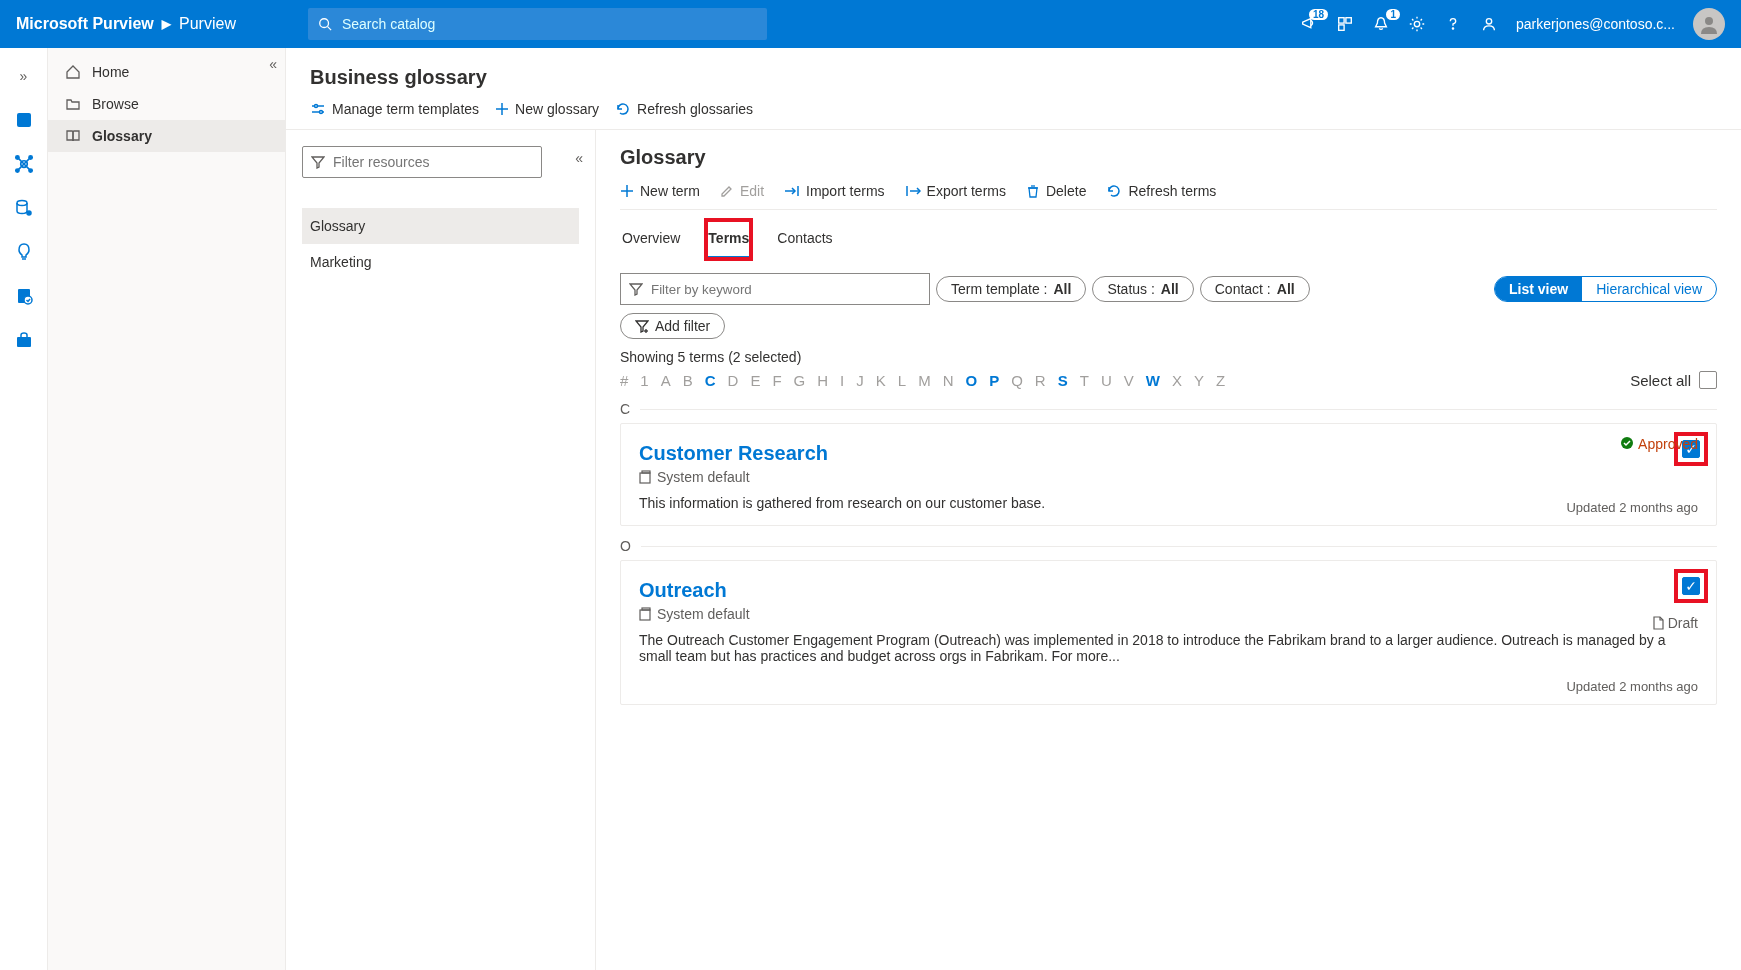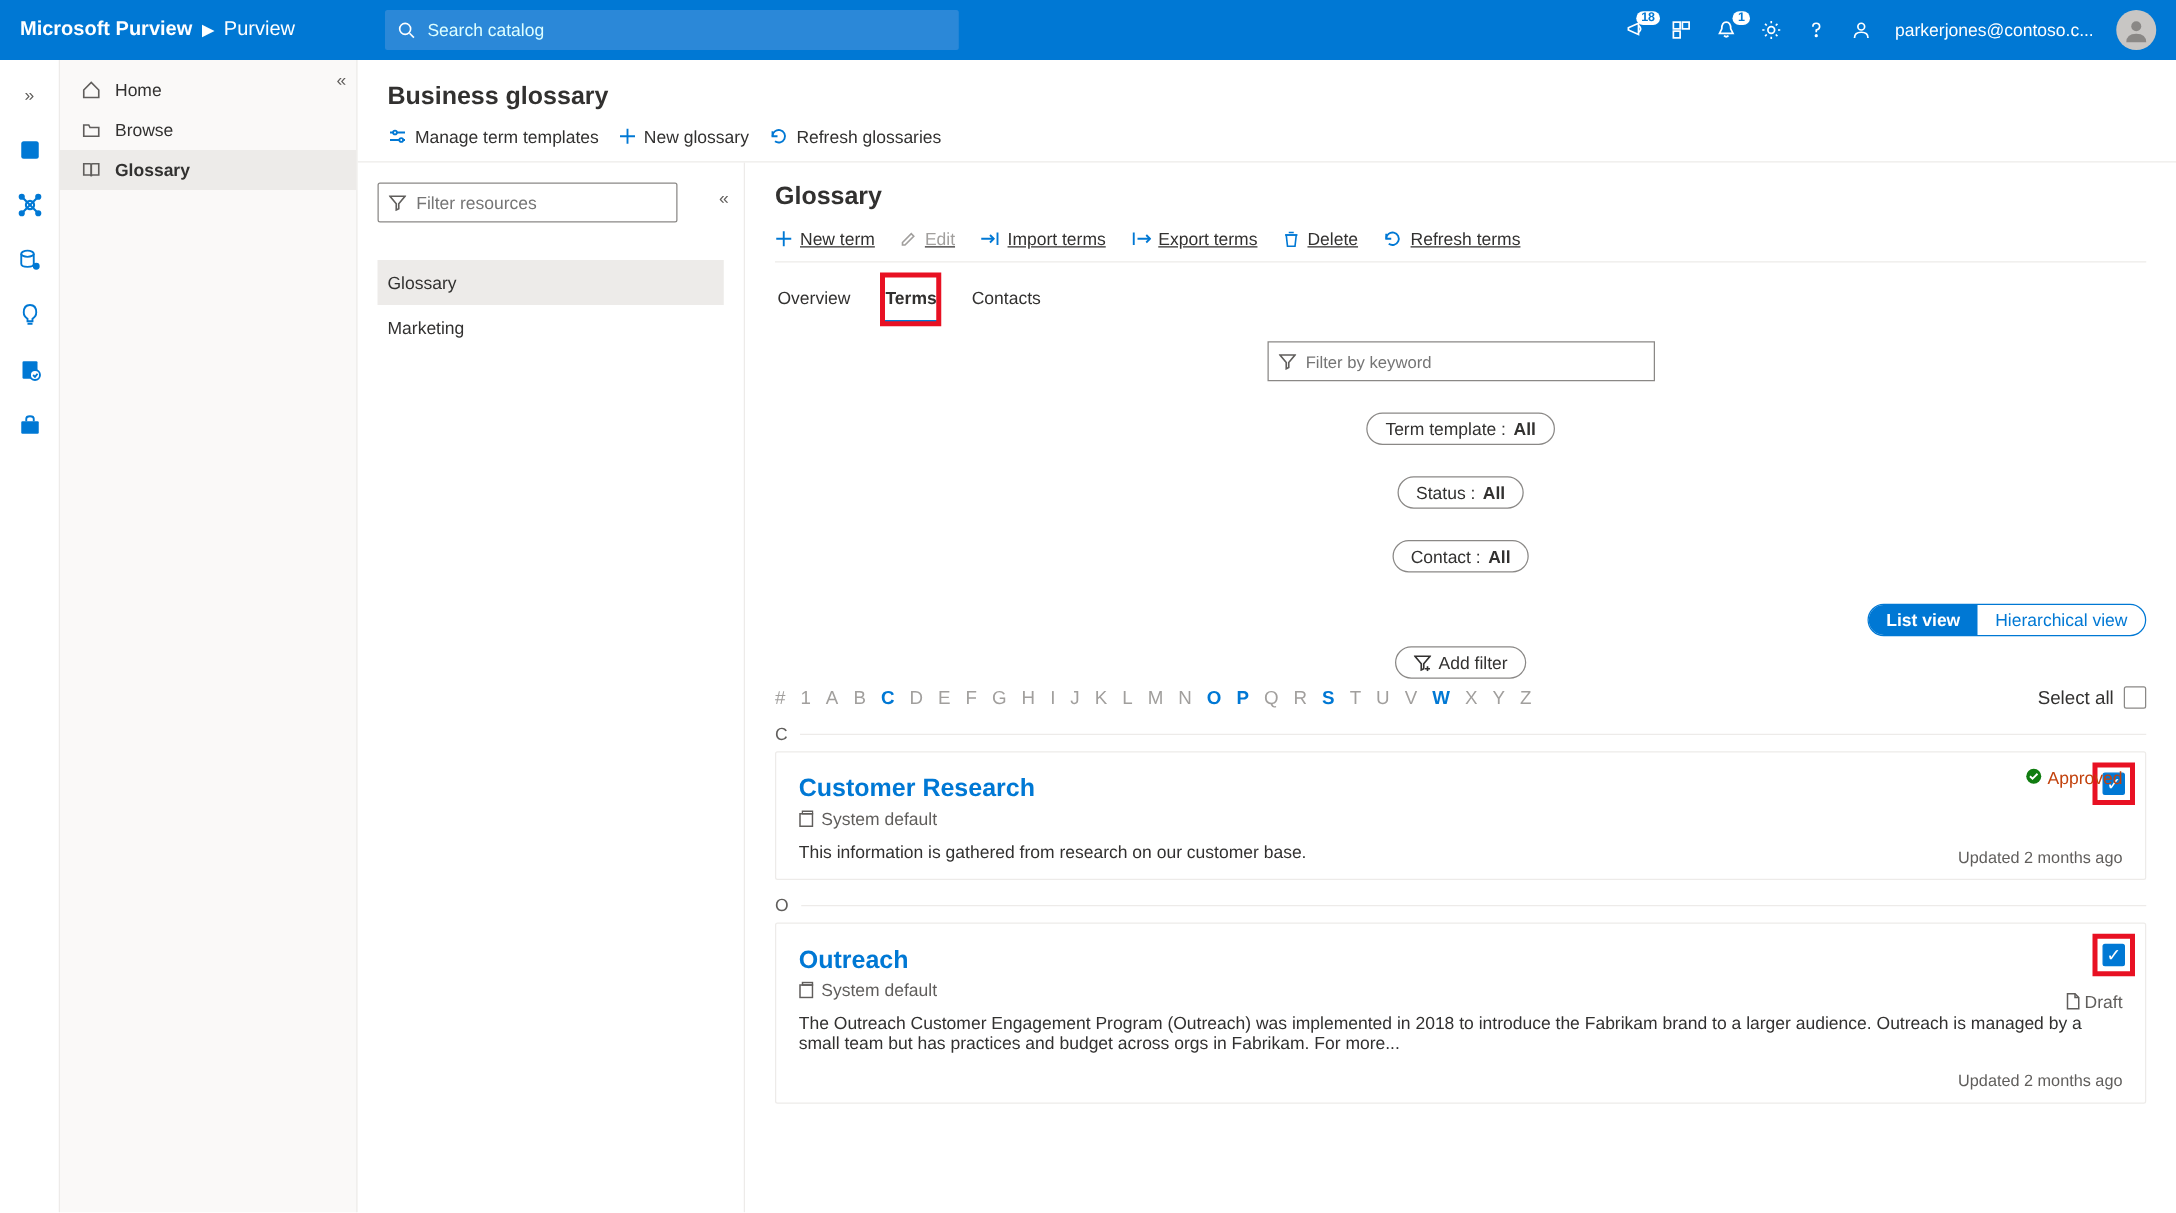--- a/index.html
+++ b/index.html
@@ -42,30 +42,30 @@
   .resources { width:310px; border-right:1px solid #edebe9; padding:16px 16px 0; position:relative;}
   .filter-res { border:1px solid #8a8886; height:32px; border-radius:2px; display:flex; align-items:center; padding:0 8px; gap:6px; color:#605e5c; width:240px;}
   .filter-res input { border:0; outline:0; flex:1; font-size:14px;}
   .res-collapse { position:absolute; top:20px; right:12px; color:#605e5c; cursor:pointer;}
   .res-list { margin-top:30px;}
   .res-item { padding:10px 8px; cursor:pointer;}
   .res-item.active { background:#edebe9;}
 
   .detail { flex:1; padding:16px 24px 0; overflow:auto; min-width:0;}
   .detail-title { font-size:20px; font-weight:600; margin-bottom:14px;}
-  .detail-toolbar { display:flex; align-items:flex-end; gap:20px; padding-bottom:10px; border-bottom:1px solid #edebe9;text-decoration:underline;}
+  .detail-toolbar { display:flex; align-items:flex-end; gap:20px; padding-bottom:10px; border-bottom:1px solid #edebe9;}
   .detail-toolbar .tb-btn.disabled { color:#a19f9d; }
   .detail-toolbar .tb-btn.disabled .ic { color:#a19f9d; }
 
   .tabs { display:flex; gap:24px; margin-top:10px;}
   .tab { padding:10px 2px; cursor:pointer; border-bottom:3px solid transparent;}
   .tab.active { border-bottom-color:#0078d4; font-weight:600;}
   .tab.highlighted { outline:4px solid #e81123; outline-offset:-2px;}
 
-  .filters-row { display:flex; align-items:center; gap:25px; margin-top:14px; flex-wrap:wrap;flex-direction:column;}
+  .filters-row { display:flex; align-items:center; gap:6px; margin-top:14px; flex-wrap:wrap;}
   .pill { border:1px solid #8a8886; border-radius:16px; padding:4px 14px; display:flex; align-items:center; gap:6px; cursor:pointer;}
   .pill .bold { font-weight:600;}
   .kw-input { border:1px solid #8a8886; height:32px; width:310px; display:flex; align-items:center; padding:0 8px; gap:6px; color:#605e5c;}
   .kw-input input { border:0; outline:0; flex:1;}
   .view-toggle { margin-left:auto; border:1px solid #0078d4; border-radius:16px; display:flex; overflow:hidden;}
   .vt-opt { padding:4px 14px; cursor:pointer; color:#0078d4;}
   .vt-opt.active { background:#0078d4; color:#fff; font-weight:600;}
 
   .showing { margin:10px 0 6px; color:#323130;}
   .alpha { display:flex; align-items:center; gap:12px; color:#a19f9d; margin:6px 0 10px; font-size:15px;}
@@ -391,20 +391,21 @@
                 <svg width="14" height="14" viewBox="0 0 14 14" fill="none" stroke="#323130" stroke-width="1.3">
                   <path d="M1 2 L13 2 L8 8 L8 12 L6 13 L6 8 Z"></path>
                   <line x1="11" y1="10" x2="11" y2="14"></line>
                   <line x1="9" y1="12" x2="13" y2="12"></line>
                 </svg>
               </span>
             <span>Add filter</span>
           </div>
         </div>
 
+        <div class="showing">Showing 5 terms (2 selected)</div>
 
         <div class="alpha">
           <span class="l">#</span>
           <span class="l">1</span>
           <span class="l">A</span>
           <span class="l">B</span>
           <span class="l en">C</span>
           <span class="l">D</span>
           <span class="l">E</span>
           <span class="l">F</span>

